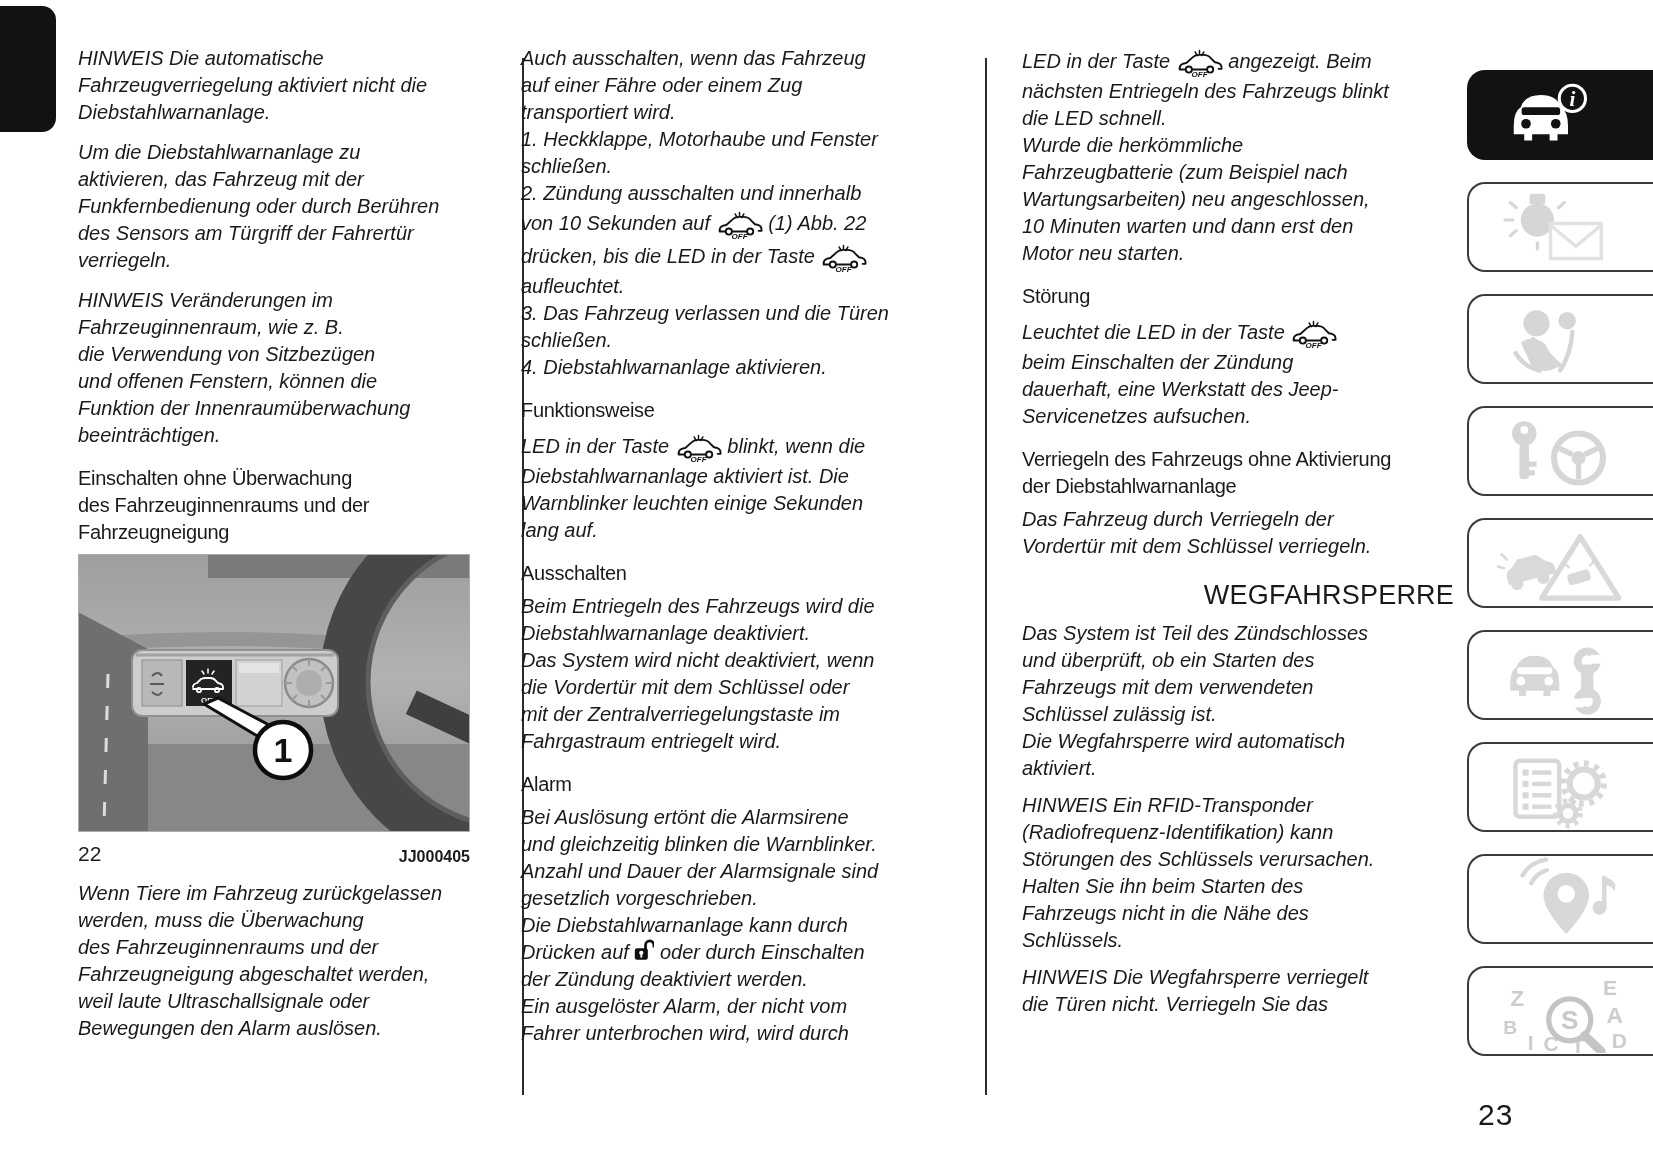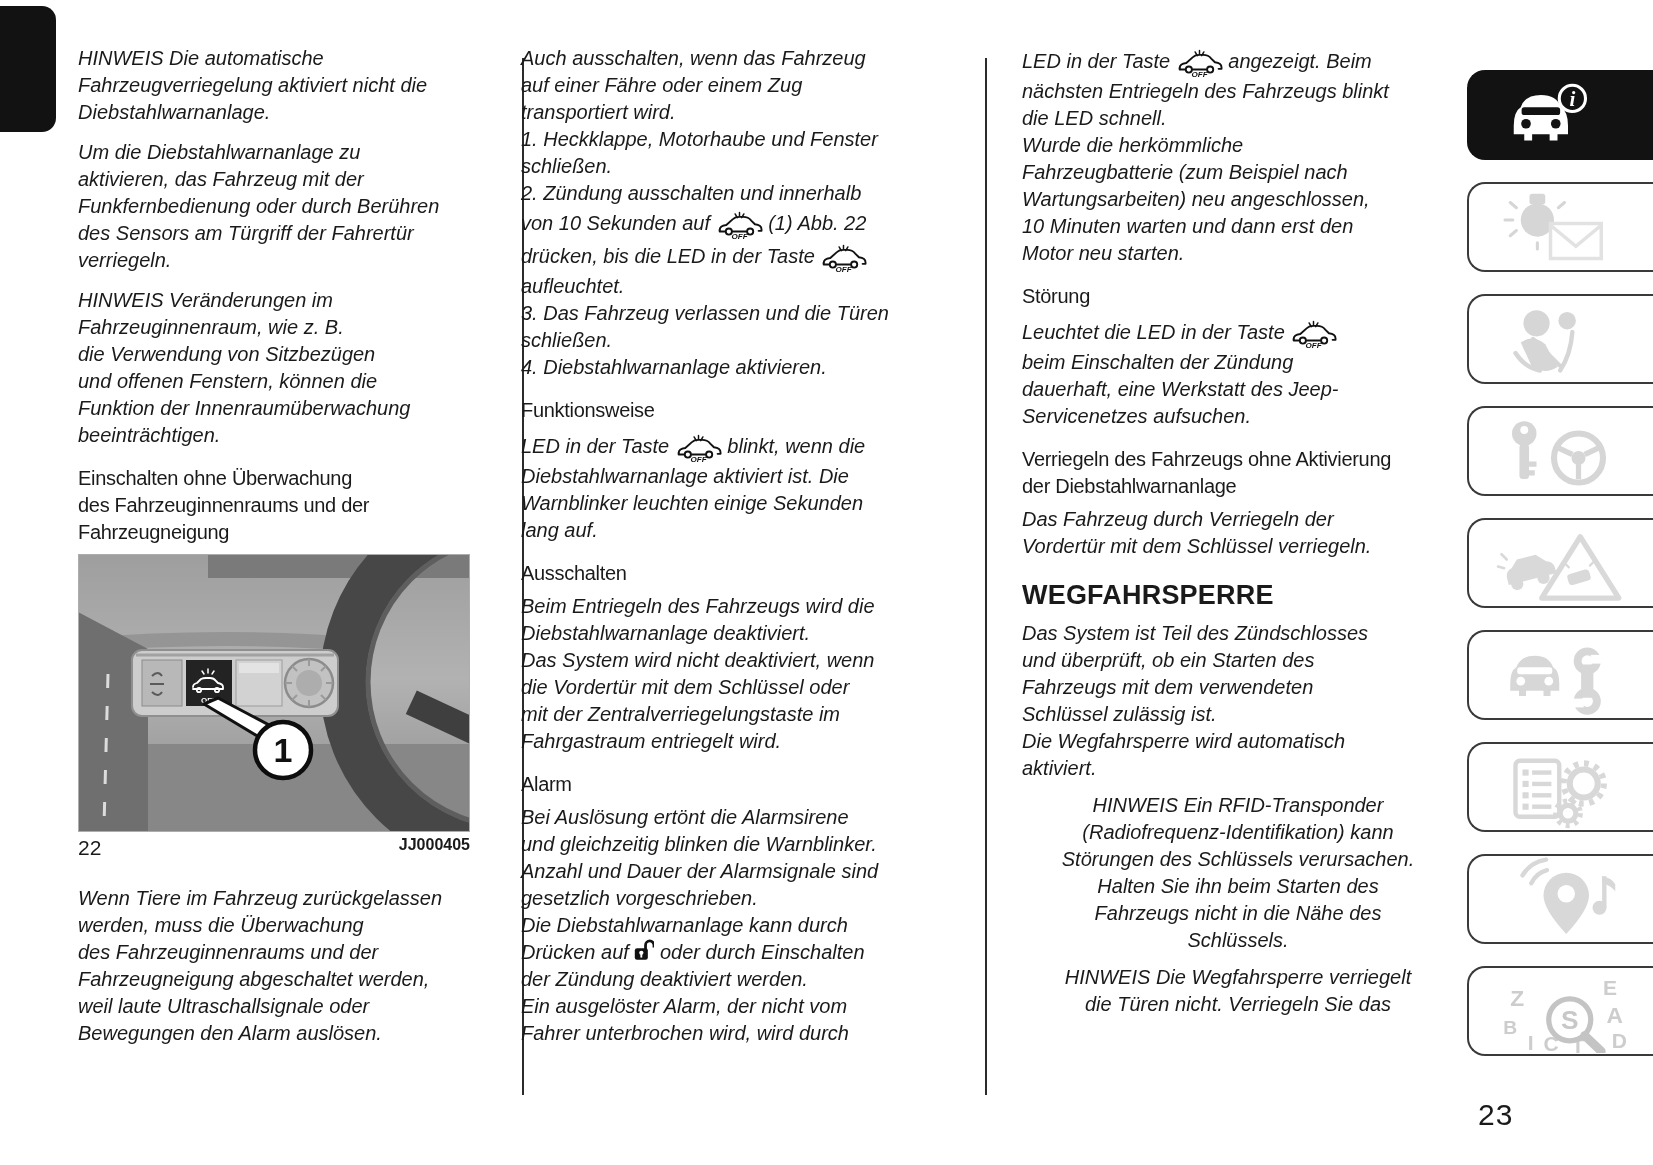--- a/index.html
+++ b/index.html
@@ -12,28 +12,28 @@
   .col{position:absolute;top:45px;}
   .col1{left:78px;width:420px;}
   .col2{left:521px;width:414px;}
   .col3{left:1022px;width:432px;}
   .divider{position:absolute;top:58px;height:1037px;width:2px;background:#2b2b2b;}
   .div1{left:522px;}
   .div2{left:985px;}
   .p{font-size:20px;line-height:27px;margin:13px 0 0;white-space:pre;font-style:italic;}
   .first{margin-top:0;}
   .cont{margin-top:0;}
-  .gap10{margin-top:10px;text-align:center;}
+  .gap10{margin-top:10px;}
   .sh{font-size:20px;line-height:27px;font-weight:normal;letter-spacing:-0.3px;margin:16px 0 6px;white-space:pre;}
-  .h2{font-size:27px;line-height:34px;font-weight:700;letter-spacing:0.2px;margin:18px 0 8px;white-space:pre;}
+  .h2{font-size:27px;line-height:34px;font-weight:400;letter-spacing:0.2px;margin:18px 0 8px;white-space:pre;text-align:right;}
   .ico{display:inline-block;width:47px;height:33px;vertical-align:-10px;}
   .ico-lock{display:inline-block;width:20px;height:23px;vertical-align:-3px;}
   .figure{margin-top:8px;}
   .figure svg{display:block;}
-  .figcaption{display:flex;justify-content:space-between;align-items:flex-start;width:392px;margin-top:4px;}
+  .figcaption{display:flex;justify-content:space-between;align-items:flex-end;width:392px;margin-top:10px;}
   .fignum{font-size:21px;}
   .figcode{font-size:16px;font-weight:bold;}
   .sidebar{position:absolute;top:70px;right:0;width:186px;}
   .tile{box-sizing:border-box;width:186px;height:90px;margin-bottom:22px;border:2px solid #3a3a3a;border-right:none;border-radius:18px 0 0 18px;background:#fff;display:flex;align-items:center;justify-content:center;}
   .tile.active{background:#121212;border-color:#121212;}
   .tile svg{width:156px;height:84px;}
   .page-number{position:absolute;left:1478px;top:1098px;font-size:30px;font-weight:500;letter-spacing:1px;}
   .hidden-defs{position:absolute;width:0;height:0;overflow:hidden;}
 </style>
 </head>
@@ -138,21 +138,21 @@
         <text x="205" y="208" text-anchor="middle" font-size="34" font-weight="bold" fill="#111">1</text>
       </g>
       <rect x="0.5" y="0.5" width="391" height="277" fill="none" stroke="#adadad"></rect>
     </svg>
     <div class="figcaption">
       <span class="fignum">22</span>
       <span class="figcode">JJ000405</span>
     </div>
   </div>
 
-  <p class="p" style="margin-top:25px"><span>Wenn Tiere im Fahrzeug zurückgelassen
+  <p class="p" style="margin-top:14px"><span>Wenn Tiere im Fahrzeug zurückgelassen
 werden, muss die Überwachung
 des Fahrzeuginnenraums und der
 Fahrzeugneigung abgeschaltet werden,
 weil laute Ultraschallsignale oder
 Bewegungen den Alarm auslösen.</span></p>
 </div>
 
 <div class="divider div1"></div>
 
 <div class="col col2">

